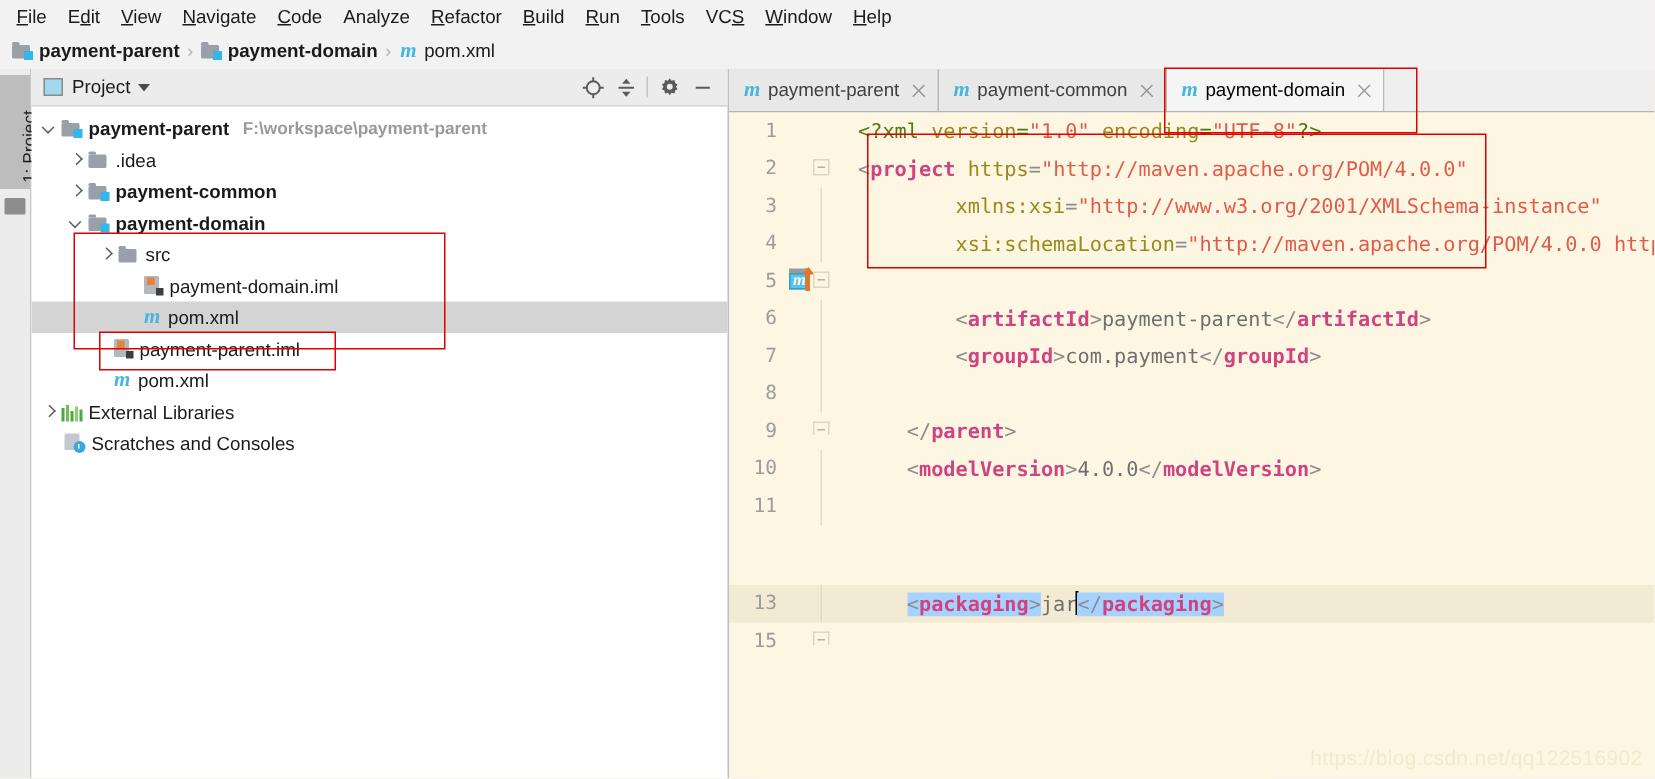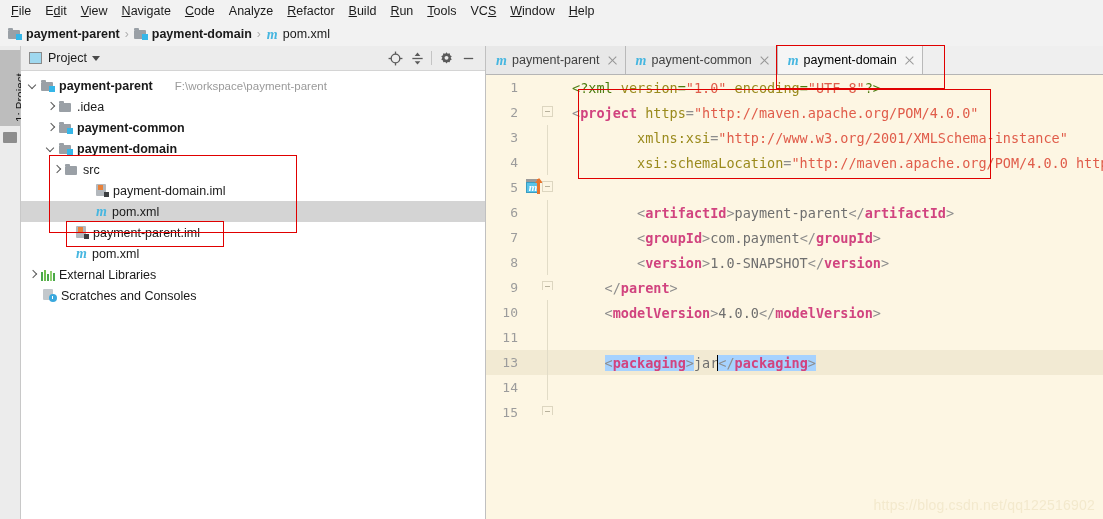--- a/index.html
+++ b/index.html
@@ -231,21 +231,22 @@
   }
   .tw.arrow.open:after {
     transform: rotate(45deg);
     left: 4px; top: 7px;
   }
   .tlabel { font-size: 12.5px; }
   .tlabel.bold { font-weight: bold; }
   .tpath {
     font-size: 11.5px;
     color: #9a9a9a;
-    margin-left: 22px;
+    margin-left: 9px;
+    font-weight: bold;
   }
   .ic-libs {
     width: 14px; height: 12px;
     margin-right: 4px;
     display: inline-flex;
     align-items: flex-end;
     gap: 1px;
   }
   .ic-libs i { display: block; width: 2px; }
   .ic-scratch { width: 14px; height: 13px; }
@@ -328,21 +329,21 @@
     font-family: "DejaVu Sans Mono", monospace;
     font-size: 13.5px;
   }
   .cline {
     height: 25px;
     display: flex;
     align-items: center;
     position: relative;
     white-space: pre;
   }
-  .cline.cur { background: #f2ead3; }
+  .cline.cur { background: #f2ead3; margin-top: 40px; }
   .lno {
     width: 32px;
     flex: 0 0 32px;
     text-align: right;
     color: #9c9c9c;
     font-size: 13px;
     padding-right: 6px;
     box-sizing: content-box;
   }
   .gutter {
@@ -568,21 +569,21 @@
 
       <div class="trow" style="padding-left:22px">
         <span class="tw arrow open"></span>
         <span class="ic ic-module">
             <span class="fold"></span>
             <span class="sq"></span>
           </span>
         <span class="tlabel bold">payment-domain</span>
       </div>
 
-      <div class="trow" style="padding-left:28px">
+      <div class="trow" style="padding-left:42px">
         <span class="tw arrow"></span>
         <span class="ic ic-folder">
             <span class="fold"></span>
           </span>
         <span class="tlabel">src</span>
       </div>
 
       <div class="trow" style="padding-left:74px">
         <span class="ic ic-iml">
             <span class="pg"></span>
@@ -702,21 +703,20 @@
 
       <div class="cline">
         <span class="lno">7</span>
         <span class="gutter"><span class="foldline"></span></span>
         <span class="ctext">        <span class="brk">&lt;</span><span class="tag">groupId</span><span class="brk">&gt;</span><span class="txt">com.payment</span><span class="brk">&lt;/</span><span class="tag">groupId</span><span class="brk">&gt;</span></span>
       </div>
 
       <div class="cline">
         <span class="lno">8</span>
         <span class="gutter"><span class="foldline"></span></span>
-        <span class="ctext">        <span class="brk">&lt;</span><span class="tag">version</span><span class="brk">&gt;</span><span class="txt">1.0-SNAPSHOT</span><span class="brk">&lt;/</span><span class="tag">version</span><span class="brk">&gt;</span></span>
       </div>
 
       <div class="cline">
         <span class="lno">9</span>
         <span class="gutter"><span class="foldmark endv"></span></span>
         <span class="ctext">    <span class="brk">&lt;/</span><span class="tag">parent</span><span class="brk">&gt;</span></span>
       </div>
 
       <div class="cline">
         <span class="lno">10</span>
@@ -730,25 +730,20 @@
         <span class="ctext"></span>
       </div>
 
 
       <div class="cline cur">
         <span class="lno">13</span>
         <span class="gutter"><span class="foldline"></span></span>
         <span class="ctext">    <span class="selhl"><span class="brk">&lt;</span><span class="tag">packaging</span><span class="brk">&gt;</span></span><span class="txt">jar</span><span class="caret"></span><span class="selhl"><span class="brk">&lt;/</span><span class="tag">packaging</span><span class="brk">&gt;</span></span></span>
       </div>
 
-      <div class="cline">
-        <span class="lno">14</span>
-        <span class="gutter"><span class="foldline"></span></span>
-        <span class="ctext"></span>
-      </div>
 
       <div class="cline">
         <span class="lno">15</span>
         <span class="gutter"><span class="foldmark endv"></span></span>
       </div>
 
       <div class="redbox" style="left:92px; top:14px; width:413px; height:90px;"></div>
     </div>
 
     <div class="redbox" style="left:290px; top:-1px; width:169px; height:44px;"></div>

